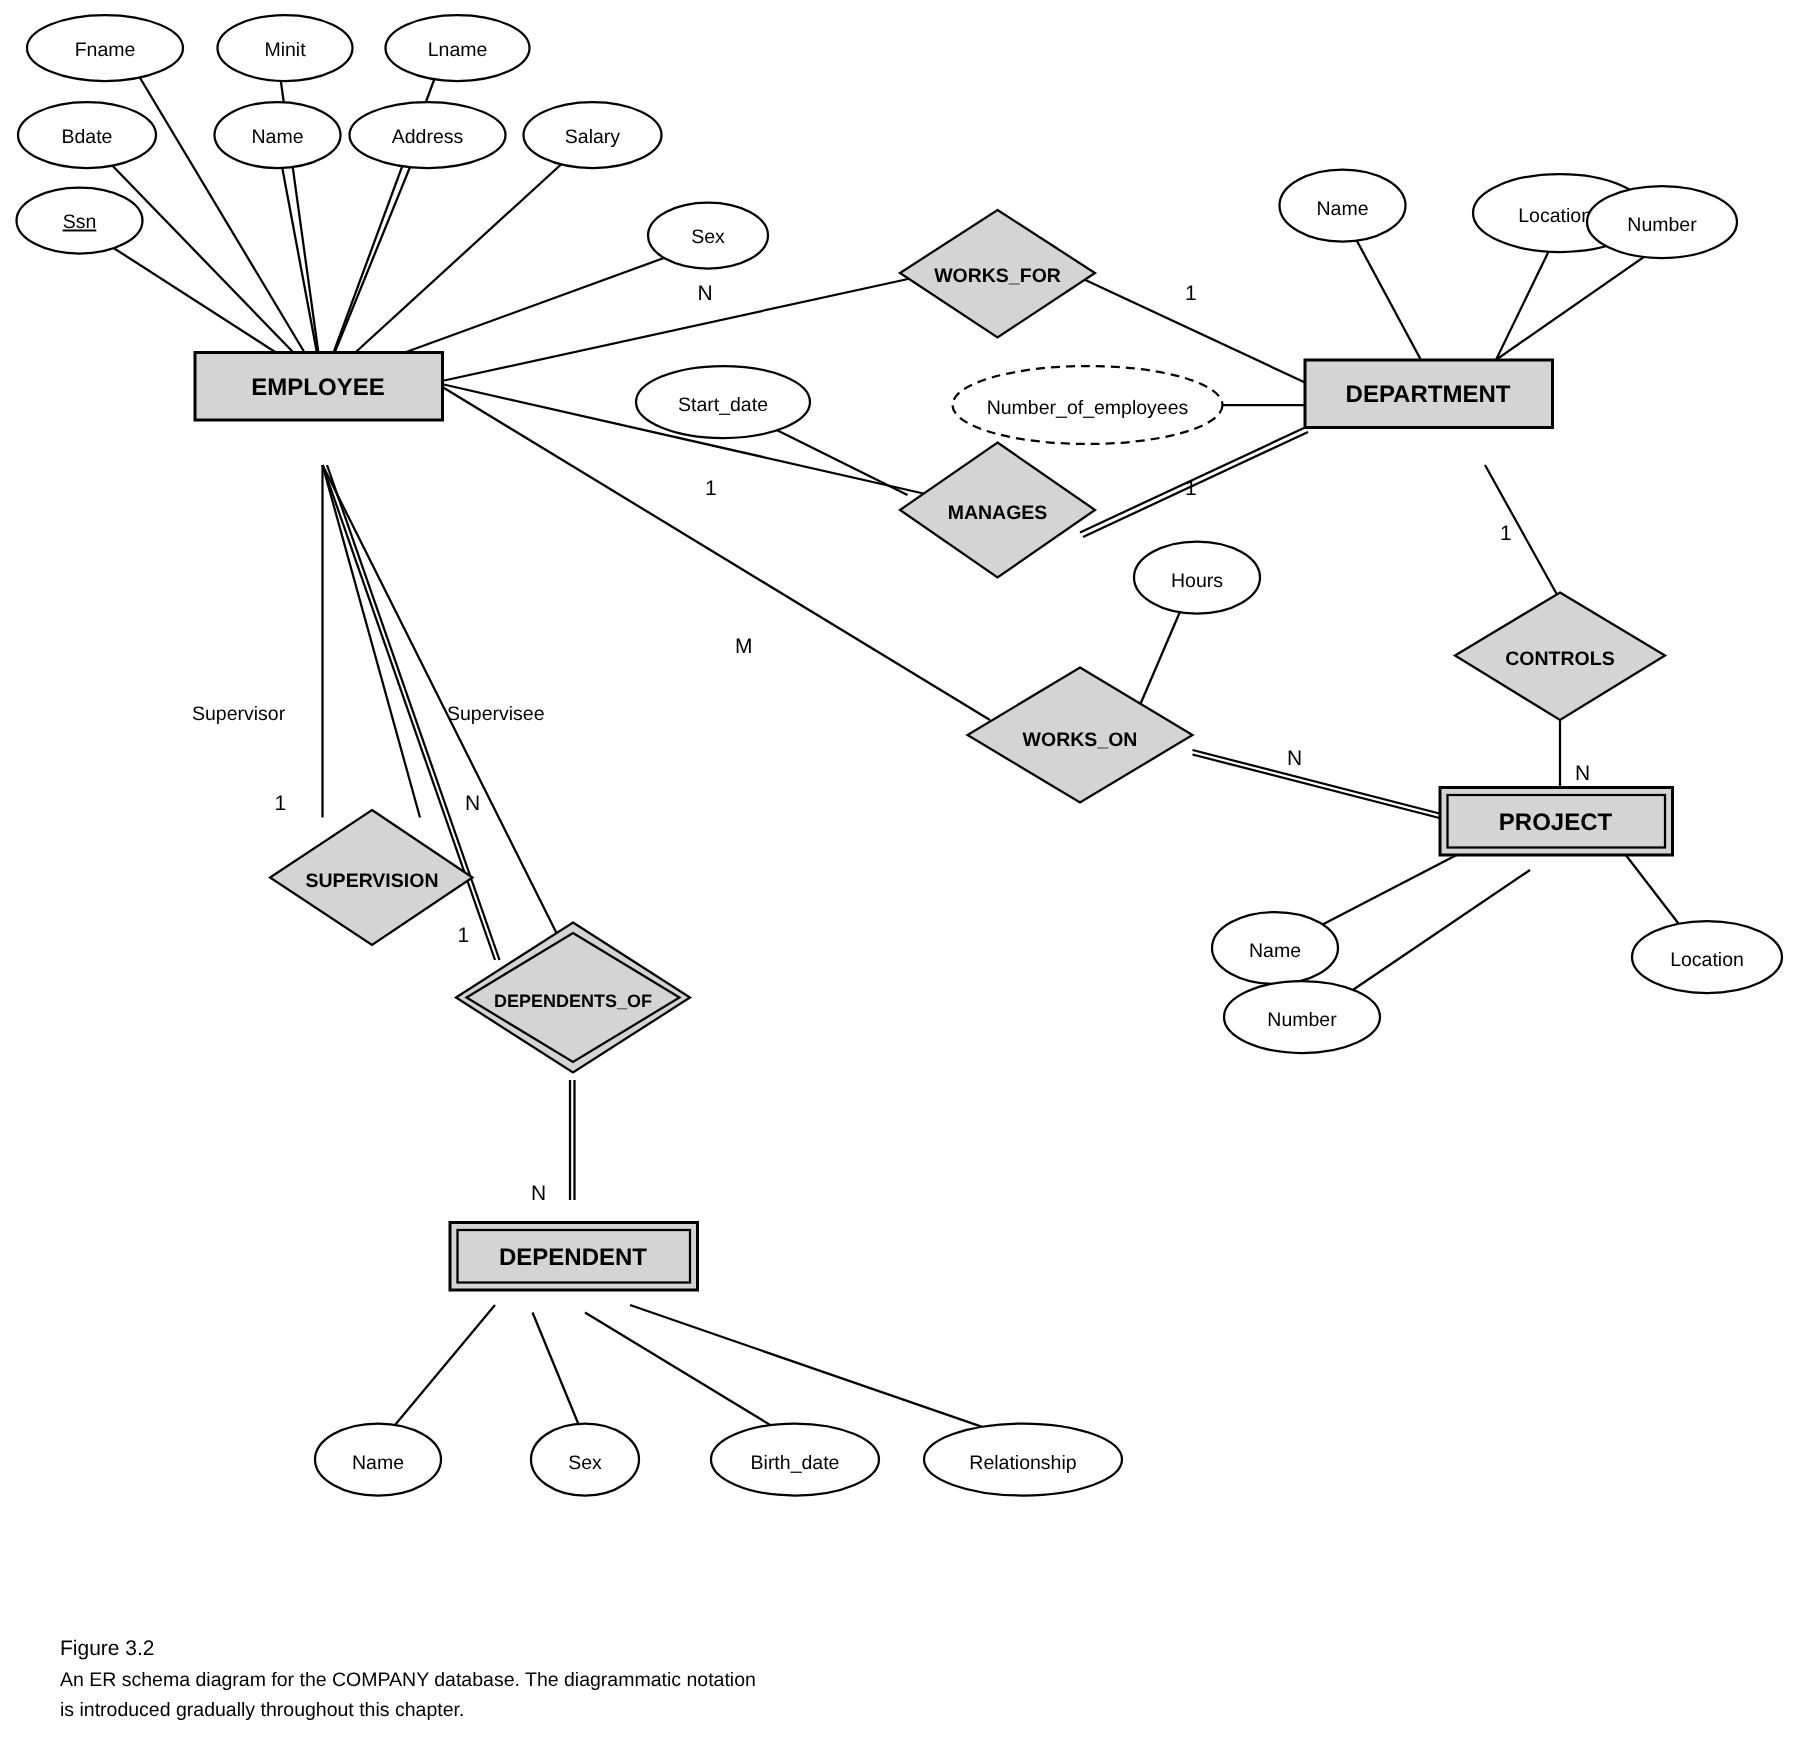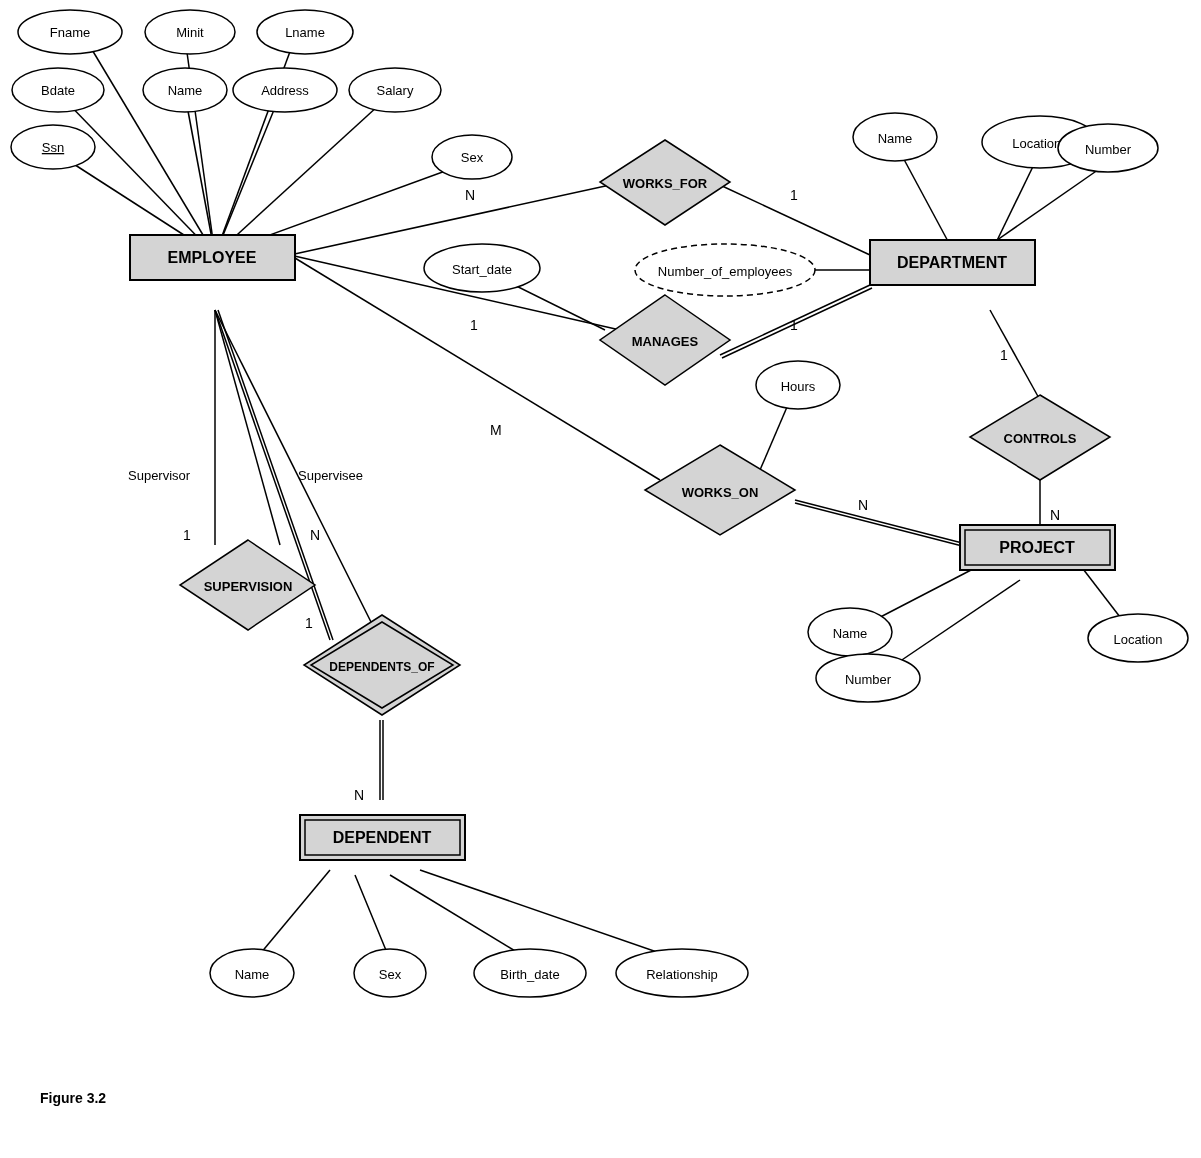--- a/index.html
+++ b/index.html
@@ -22,21 +22,21 @@
       width: 1201px;
       height: 1080px;
     }
     .caption {
       position: absolute;
       bottom: 0;
       left: 20px;
       width: 600px;
     }
     .caption-title {
-      font-weight: bold;
+      font-weight: normal;
       font-size: 14px;
       margin-bottom: 4px;
     }
     .caption-text {
       font-size: 13px;
       line-height: 1.5;
     }
   </style>
 </head>
 <body>
@@ -245,13 +245,14 @@
 
     <text x="305" y="628" font-size="14" font-family="Arial">1</text>
 
     <text x="354" y="800" font-size="14" font-family="Arial">N</text>
 
   </svg>
 </div>
 
 <div class="caption" style="position: relative; margin-top: 10px; padding: 0 20px 20px 20px;">
   <div class="caption-title">Figure 3.2</div>
+  <div class="caption-text">An ER schema diagram for the COMPANY database. The diagrammatic notation<br>is introduced gradually throughout this chapter.</div>
 </div>
 
 </body></html>

